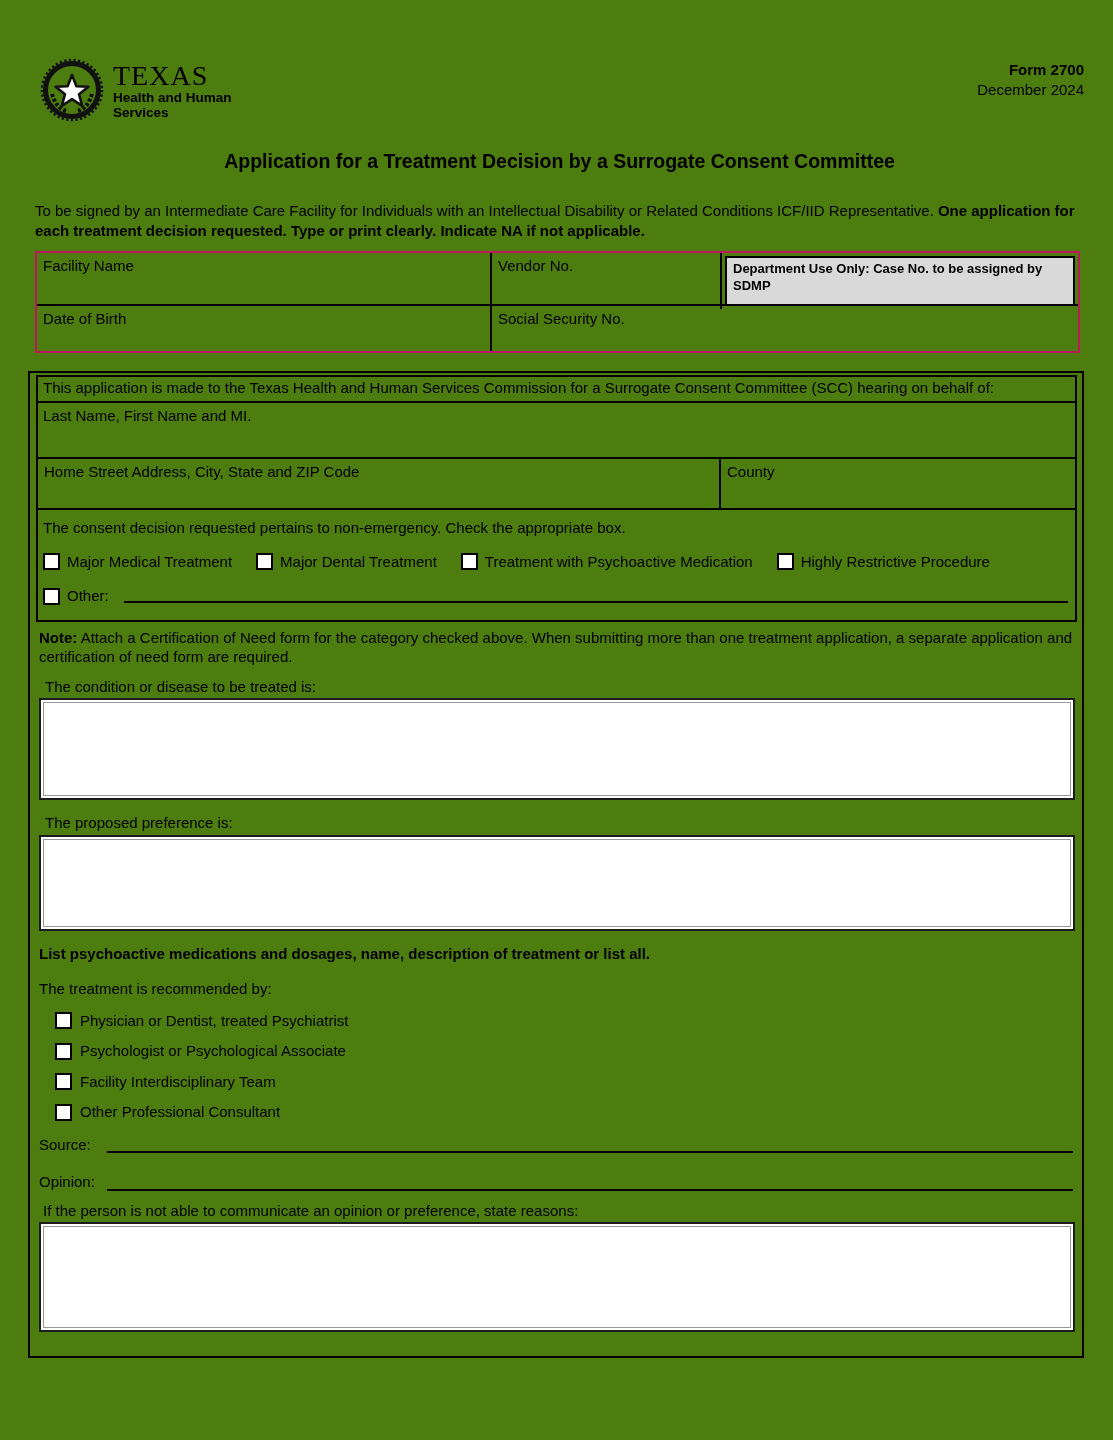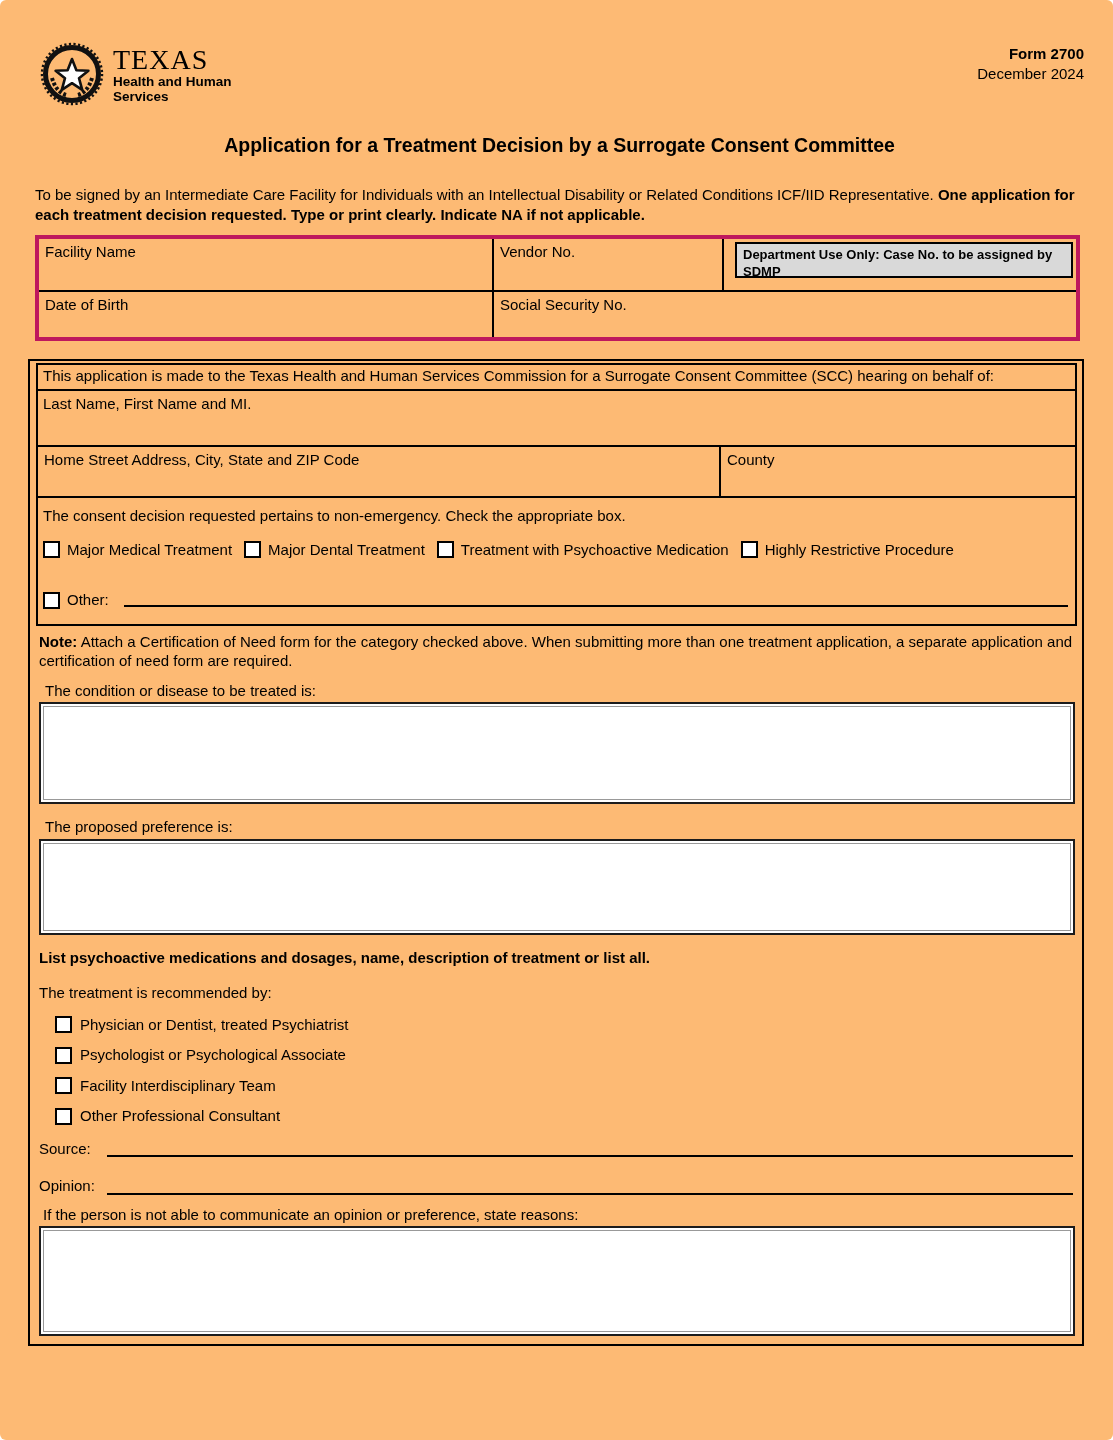--- a/index.html
+++ b/index.html
@@ -1,63 +1,62 @@
 <!DOCTYPE html>
 <html><head>
 <meta charset="utf-8">
 <style>
   * { margin:0; padding:0; box-sizing:border-box; }
   html,body { background:#ffffff; }
   body { width:1113px; }
   .page {
     position:relative; width:1113px; height:1440px; overflow:hidden;
-    background:#fdba74; color:#000;
+    background:#4d7c0f; color:#000;
     font-family:"Liberation Sans", sans-serif; font-size:15px; line-height:1.3;
-    padding:42px 29px 0 35px;
-    border-radius:6px;
+    padding:58px 29px 0 35px;
   }
   
   .header { display:flex; justify-content:space-between; align-items:flex-start; }
   .logo { display:flex; align-items:flex-start; gap:9px; padding-left:5px; }
   .logo svg { display:block; }
   .logo-text { padding-top:4px; }
   .logo-brand { font-family:"Liberation Serif", serif; font-size:28px; letter-spacing:1px; line-height:1; }
   .logo-sub { font-size:13.5px; font-weight:bold; line-height:1.12; }
   .form-meta { text-align:right; font-size:15px; line-height:1.3; padding-top:2px; }
   .form-no { font-weight:bold; }
   
   .title { text-align:center; font-weight:bold; font-size:19.5px; margin-top:27px; }
   .intro { margin-top:27px; padding-right:6px; }
   
   .cellpad { padding:3px 6px; }
   .cb { display:inline-block; width:17px; height:17px; border:2px solid #000; background:#fff; flex:none; }
   .hline { flex:1; border-bottom:2px solid #000; height:1px; align-self:flex-end; margin-bottom:3px; }
   
-  .id-table { margin-top:11px; border:4px solid #be185d; width:1045px; }
+  .id-table { margin-top:11px; border:2px solid #be185d; width:1045px; }
   .id-row { display:grid; grid-template-columns:453px 230px 1fr; }
   .id-row + .id-row { border-top:2px solid #000; }
   .id-row > div + div { border-left:2px solid #000; }
   .id-r1 { height:51px; }
   .id-r2 { height:47px; }
   .dept-cell { padding:3px; }
-  .dept-box { border:2px solid #000; height:36px; font-weight:bold; font-size:13px; padding:3px 6px; line-height:1.25;margin-left:8px; }
+  .dept-box { border:2px solid #000; height:50px; font-weight:bold; font-size:13px; padding:3px 6px; line-height:1.25; }
   
   .outer { margin-top:18px; border:2px solid #000; width:1056px; margin-left:-7px; height:987px; }
   
   .app-table { margin:2px 5px 0 6px; border:2px solid #000; }
   .app-row { border-top:2px solid #000; }
   .app-row:first-child { border-top:none; }
   .app-r1 { height:24px; padding:1px 5px; }
   .app-r2 { height:56px; padding:3px 5px; }
   .app-r3 { height:51px; display:grid; grid-template-columns:681px 1fr; }
   .app-r3 > div + div { border-left:2px solid #000; }
   .app-r4 { padding:8px 5px 14px 5px; }
-  .consent-boxes { display:flex; align-items:center; gap:12px; margin-top:14px; }
+  .consent-boxes { display:flex; align-items:center; gap:24px; margin-top:14px; }
   .cb-item { display:flex; align-items:center; gap:7px; white-space:nowrap; }
-  .other-row { display:flex; align-items:center; gap:7px; margin-top:31px; }
+  .other-row { display:flex; align-items:center; gap:7px; margin-top:15px; }
   .other-row .hline { margin-left:8px; margin-right:2px; }
   
   .note { margin:6px 9px 0 9px; }
   .field-label { margin:10px 8px 0 15px; }
   .bigbox {
     margin:2px 7px 0 9px; height:102px; background:#fff;
     border:2px solid #1c1c1c;
     box-shadow: inset 0 0 0 2px #ffffff, inset 0 0 0 3px #999999;
   }
   .bigbox.proposed { height:96px; }

